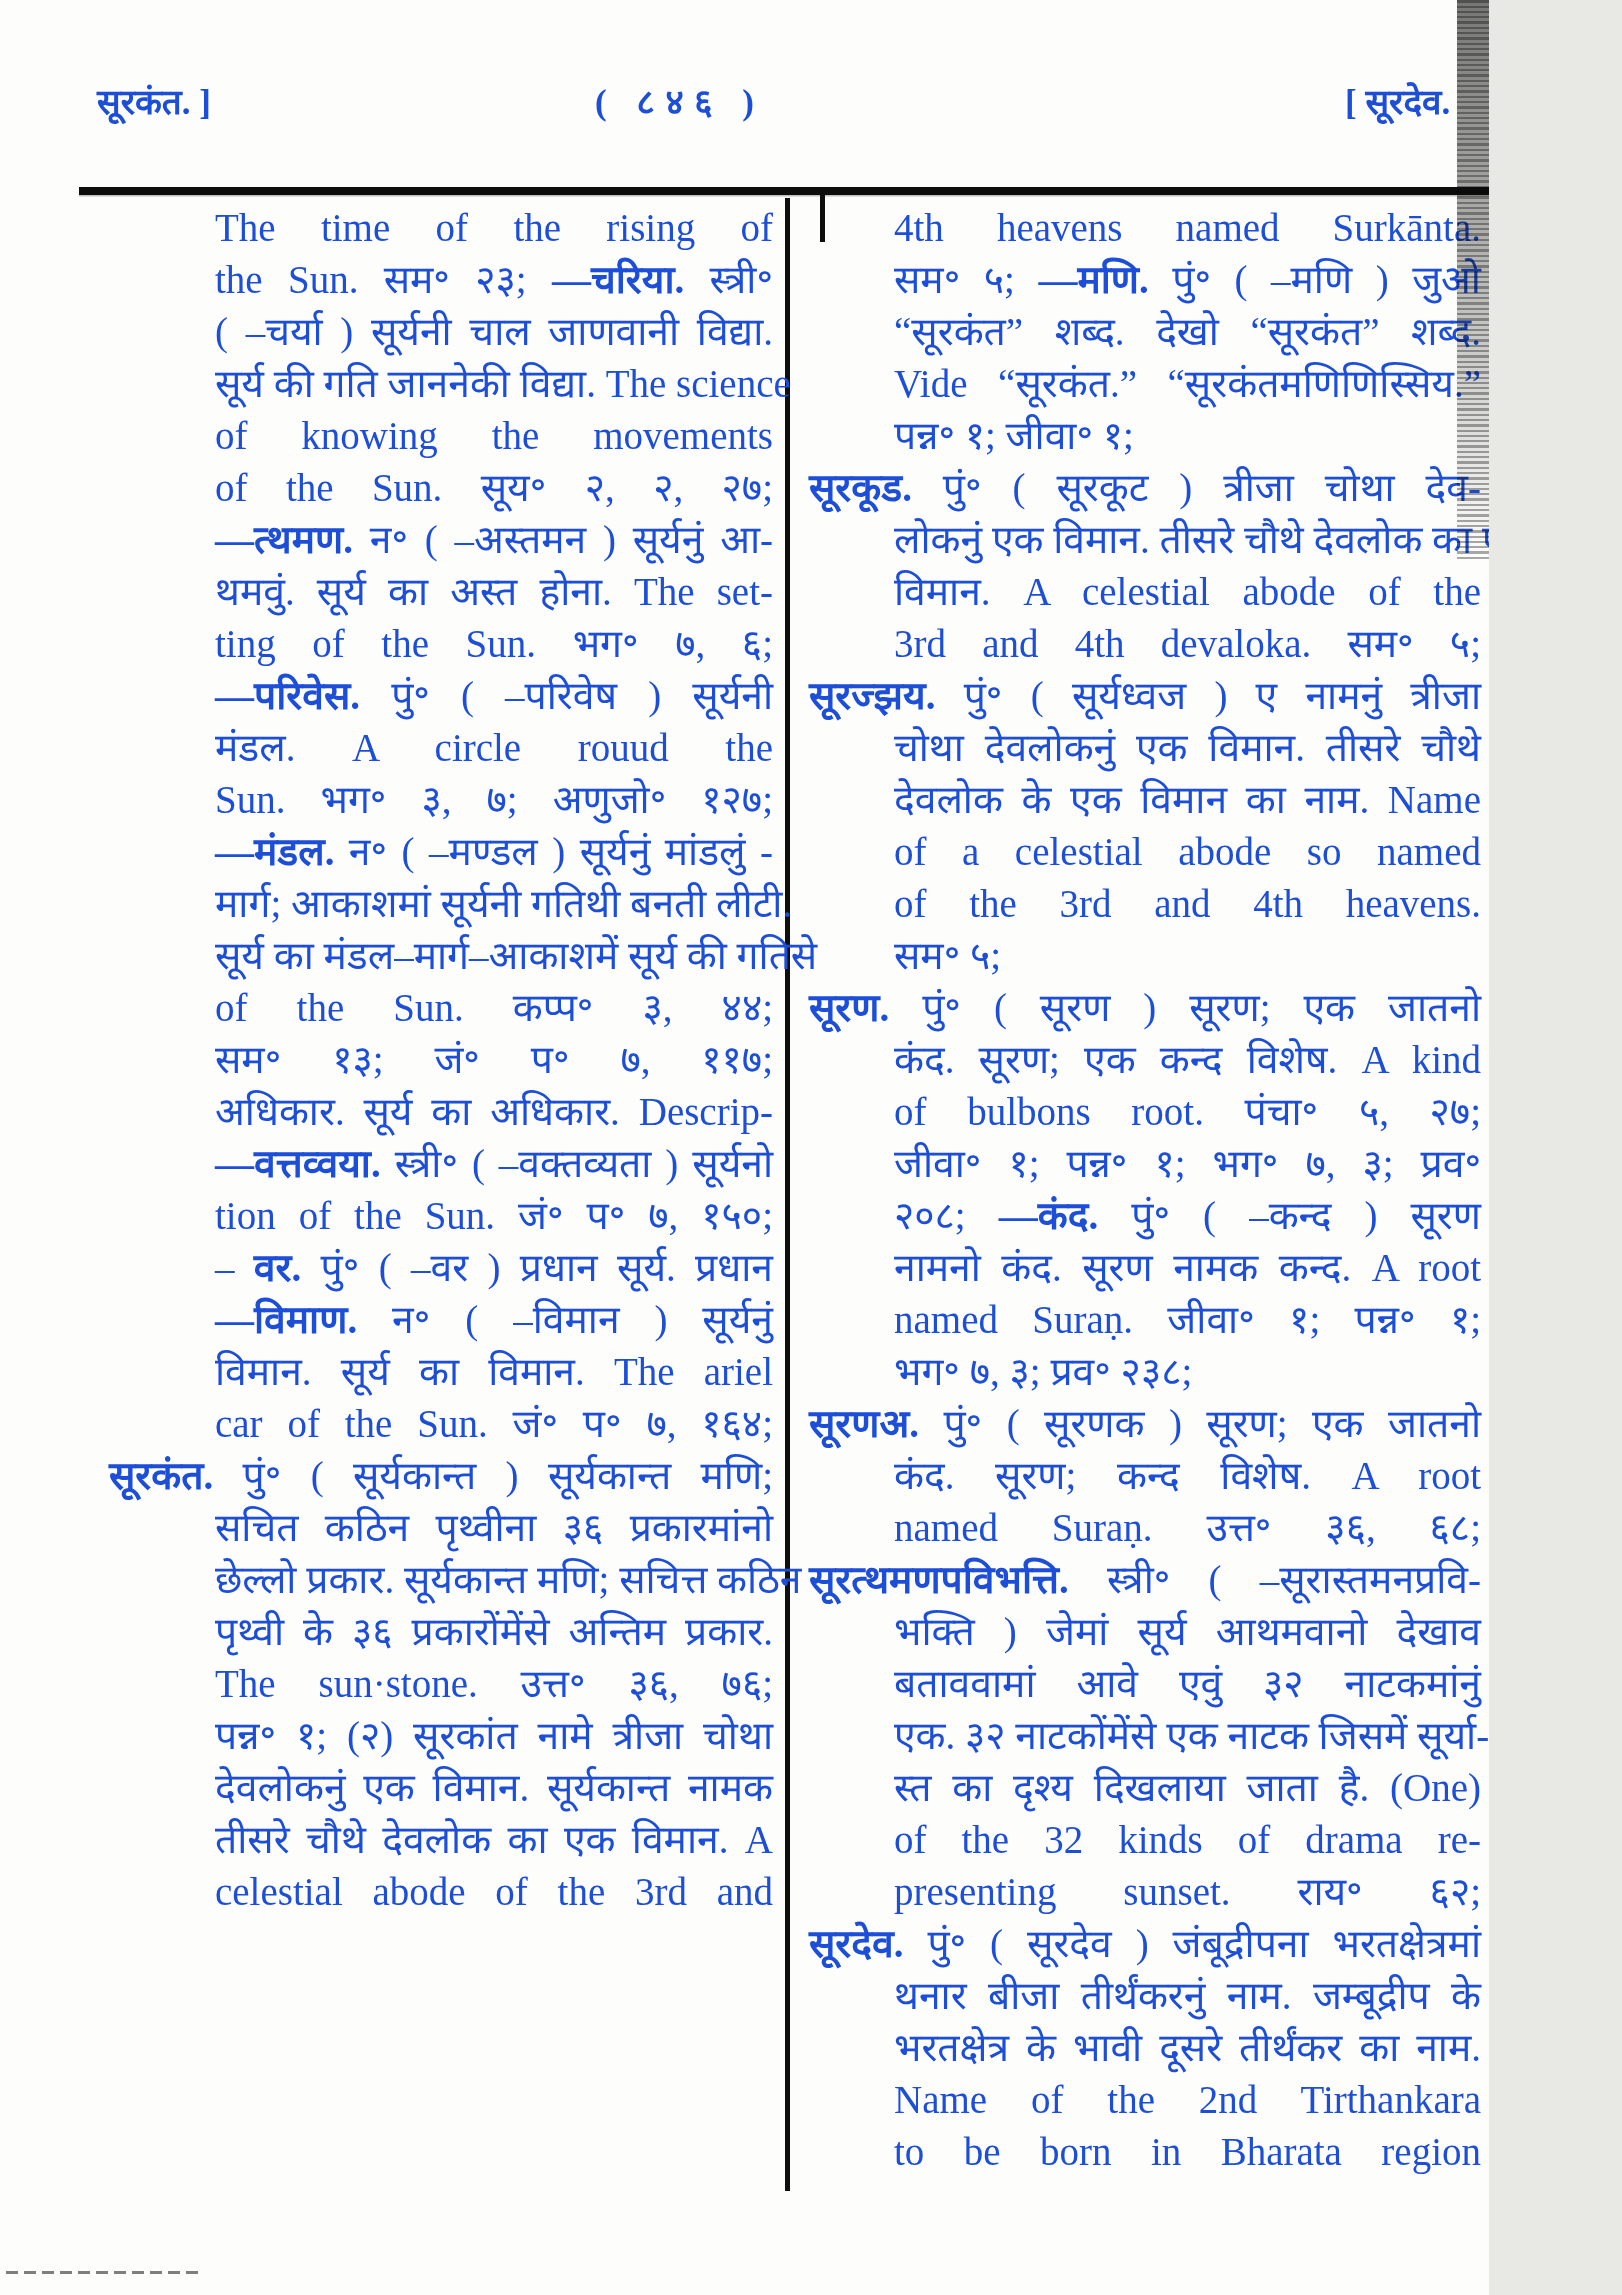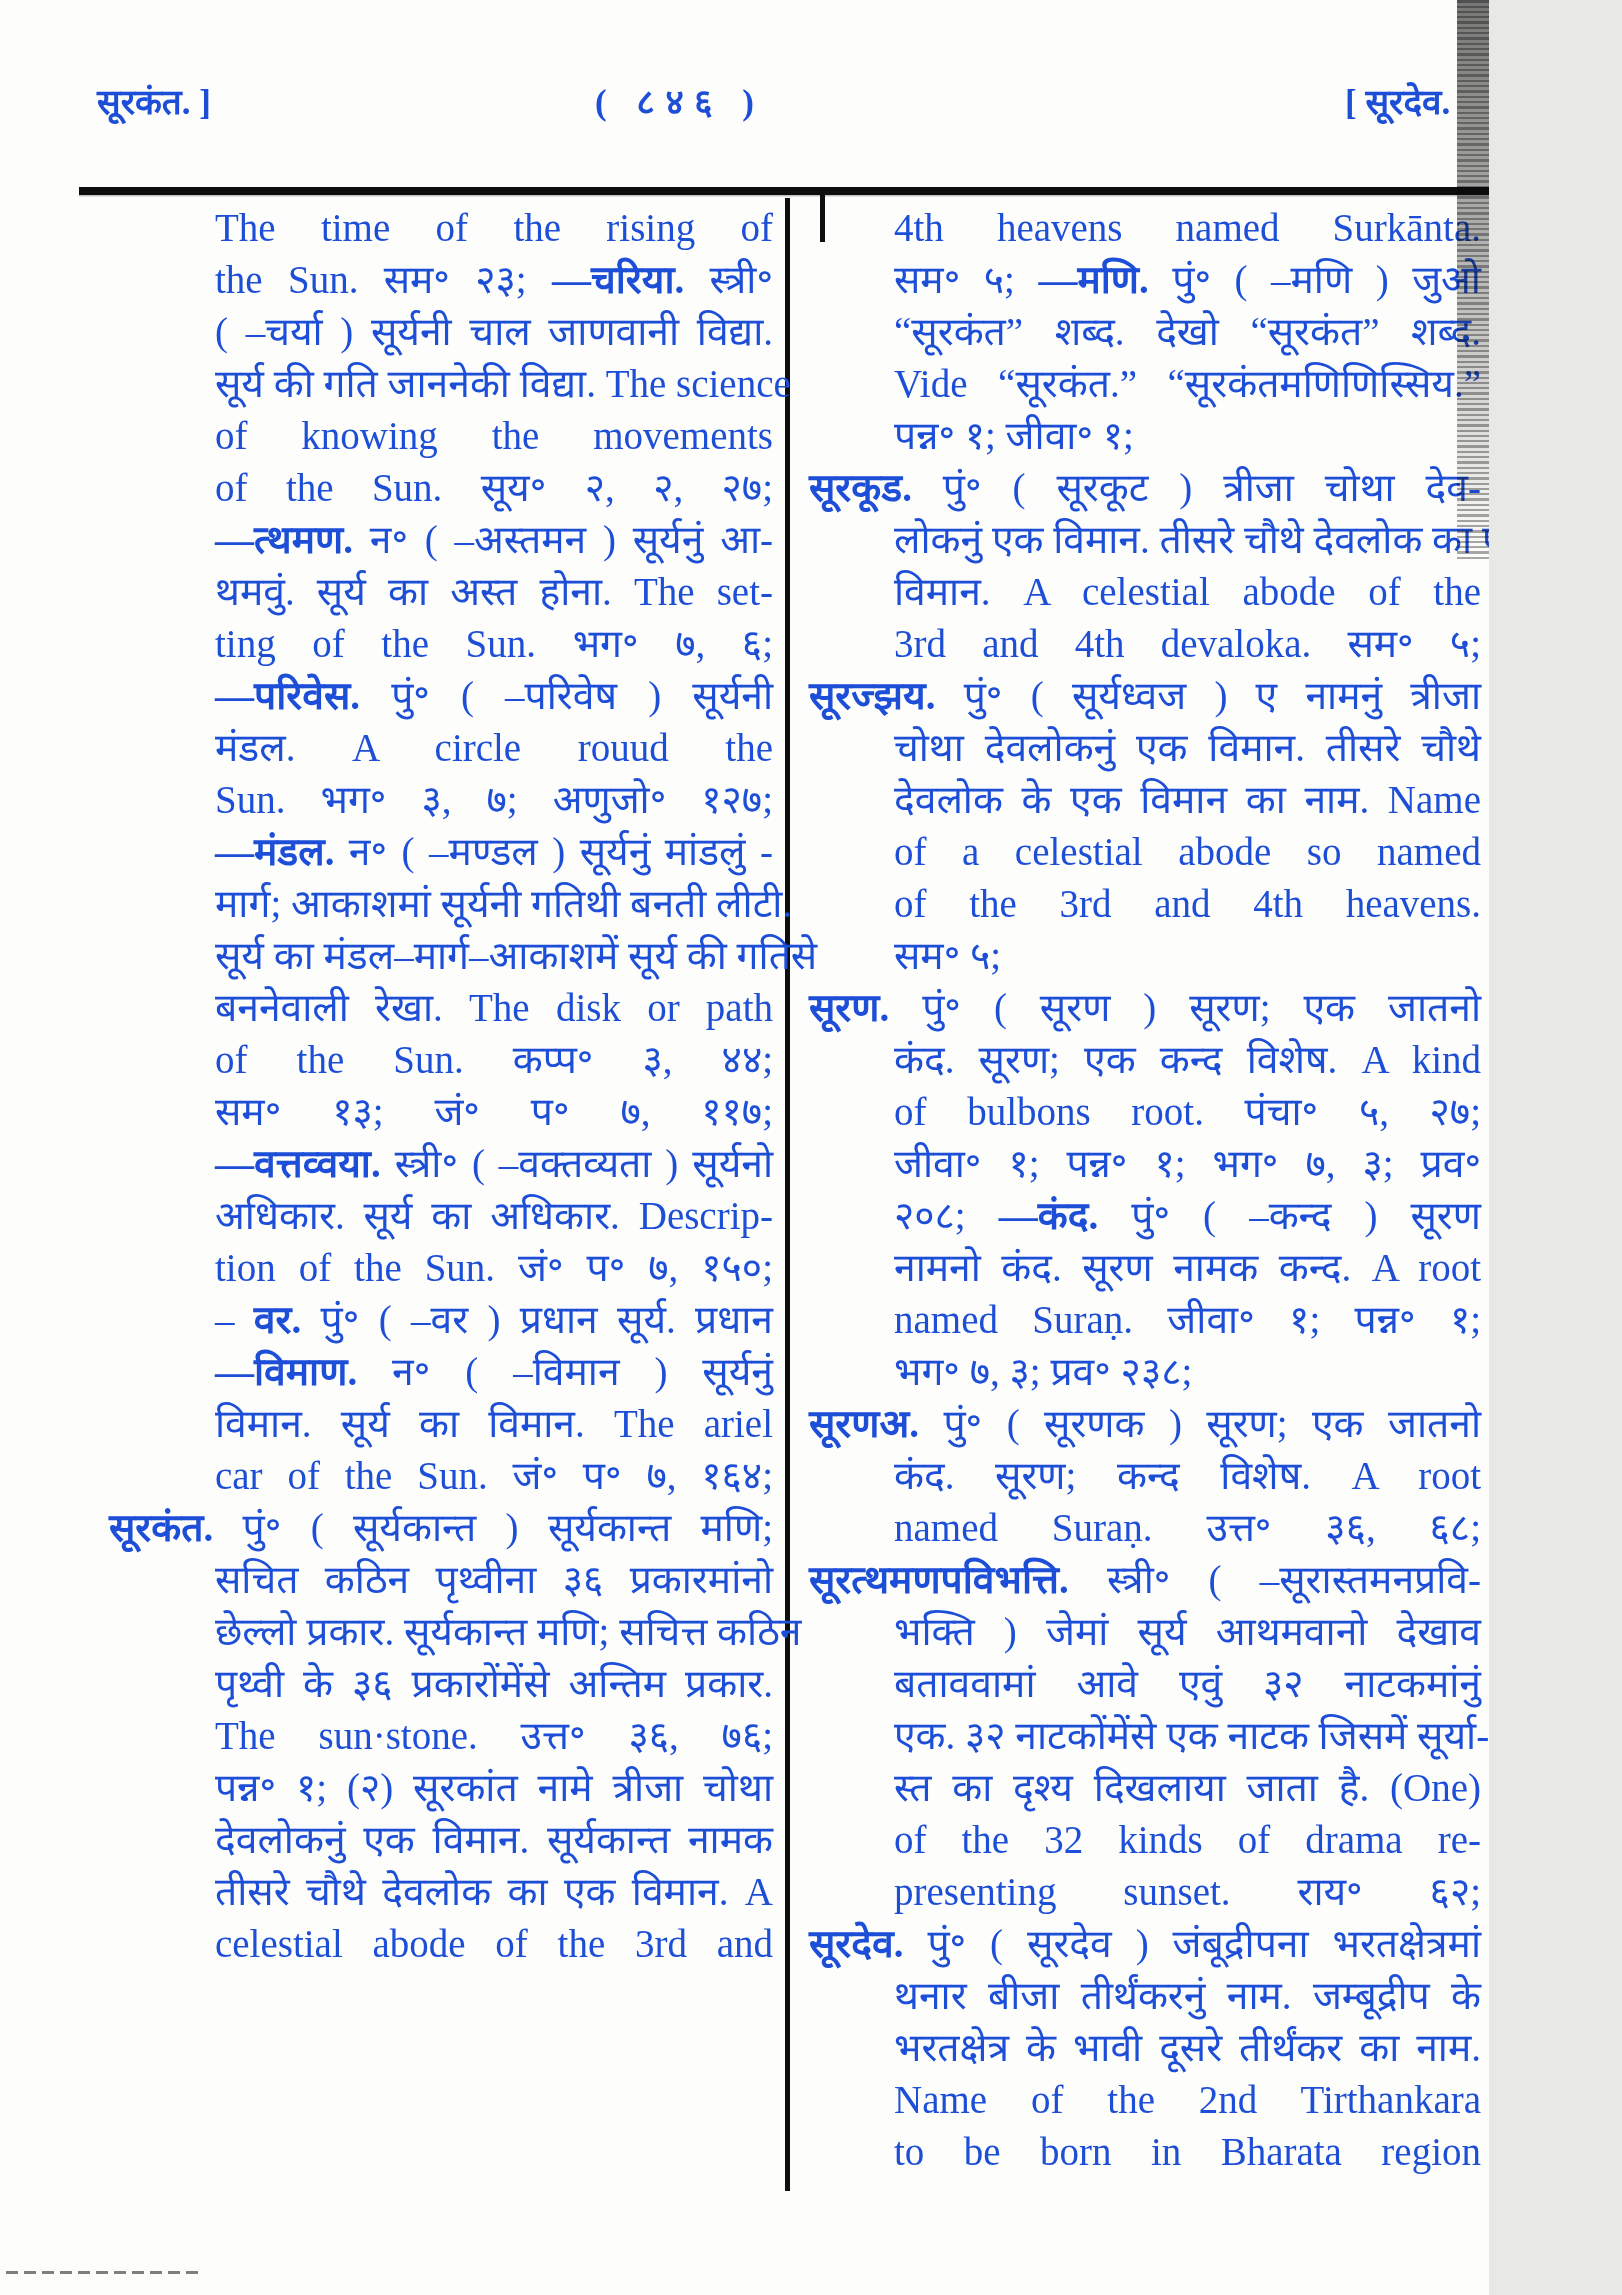--- a/index.html
+++ b/index.html
@@ -75,25 +75,24 @@
       <div class="line"><span>of the Sun. सूय॰ २, २, २७;</span></div>
       <div class="line"><b>—त्थमण.</b><span> न॰ ( –अस्तमन ) सूर्यनुं आ-</span></div>
       <div class="line"><span>थमवुं. सूर्य का अस्त होना. The set-</span></div>
       <div class="line"><span>ting of the Sun. भग॰ ७, ६;</span></div>
       <div class="line"><b>—परिवेस.</b><span> पुं॰ ( –परिवेष ) सूर्यनी</span></div>
       <div class="line"><span>मंडल. A circle rouud the</span></div>
       <div class="line"><span>Sun. भग॰ ३, ७; अणुजो॰ १२७;</span></div>
       <div class="line"><b>—मंडल.</b><span> न॰ ( –मण्डल ) सूर्यनुं मांडलुं -</span></div>
       <div class="line"><span>मार्ग; आकाशमां सूर्यनी गतिथी बनती लीटी.</span></div>
       <div class="line"><span>सूर्य का मंडल–मार्ग–आकाशमें सूर्य की गतिसे</span></div>
-      <div class="line"><span>बननेवाली रेखा. The disk or path</span></div>
       <div class="line"><span>of the Sun. कप्प॰ ३, ४४;</span></div>
       <div class="line"><span>सम॰ १३; जं॰ प॰ ७, ११७;</span></div>
+      <div class="line"><span>अधिकार. सूर्य का अधिकार. Descrip-</span></div>
       <div class="line"><b>—वत्तव्वया.</b><span> स्त्री॰ ( –वक्तव्यता ) सूर्यनो</span></div>
-      <div class="line"><span>अधिकार. सूर्य का अधिकार. Descrip-</span></div>
       <div class="line"><span>tion of the Sun. जं॰ प॰ ७, १५०;</span></div>
       <div class="line"><span>– </span><b>वर.</b><span> पुं॰ ( –वर ) प्रधान सूर्य. प्रधान</span></div>
       <div class="line"><b>—विमाण.</b><span> न॰ ( –विमान ) सूर्यनुं</span></div>
       <div class="line"><span>विमान. सूर्य का विमान. The ariel</span></div>
       <div class="line"><span>car of the Sun. जं॰ प॰ ७, १६४;</span></div>
       <div class="line outdent"><b>सूरकंत.</b><span> पुं॰ ( सूर्यकान्त ) सूर्यकान्त मणि;</span></div>
       <div class="line"><span>सचित कठिन पृथ्वीना ३६ प्रकारमांनो</span></div>
       <div class="line"><span>छेल्लो प्रकार. सूर्यकान्त मणि; सचित्त कठिन</span></div>
       <div class="line"><span>पृथ्वी के ३६ प्रकारोंमेंसे अन्तिम प्रकार.</span></div>
       <div class="line"><span>The sun·stone. उत्त॰ ३६, ७६;</span></div>

